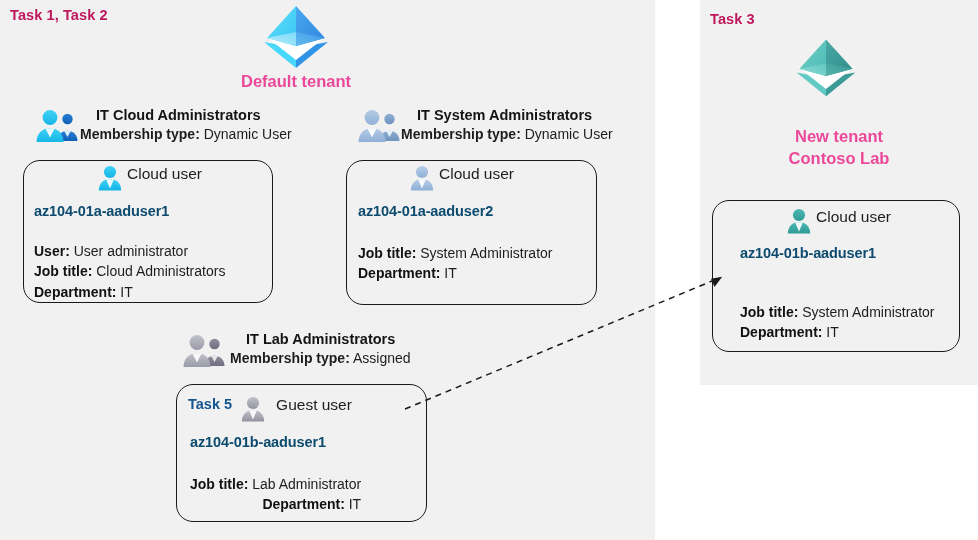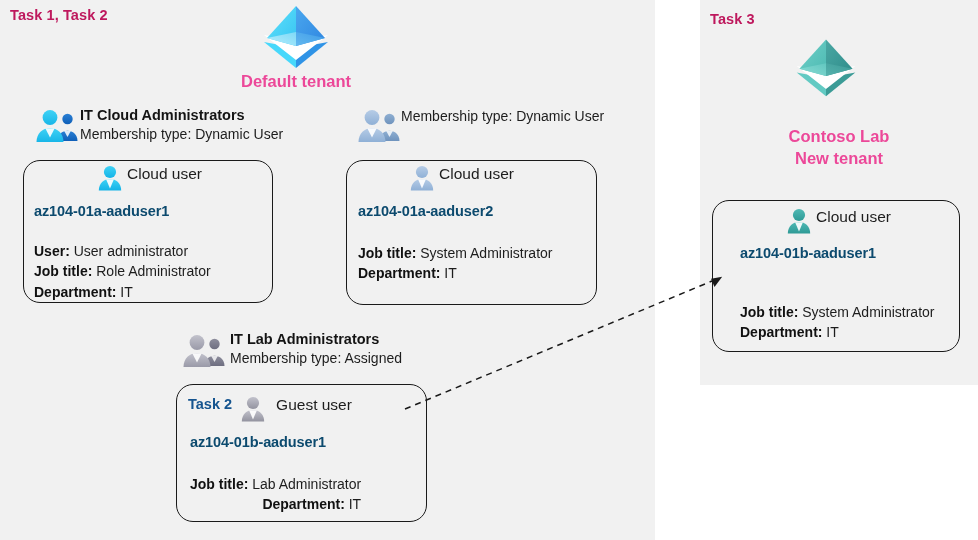--- a/index.html
+++ b/index.html
@@ -17,23 +17,23 @@
     position:absolute;color:#be185d;font-weight:bold;font-size:14.5px;
     letter-spacing:.1px;white-space:nowrap;
   }
 
   .tenant-caption{
     position:absolute;text-align:center;font-weight:bold;color:#ec4899;
     white-space:nowrap;line-height:1.35;
   }
 
   .group-head{position:absolute;white-space:nowrap;line-height:1.25;}
-  .group-title{font-weight:bold;font-size:14.5px;color:#141414;display:block;}
+  .group-title{font-weight:bold;font-size:14.5px;color:#141414;display:block;margin-left:16px;}
   .group-meta{font-size:14px;color:#1d1d1d;display:block;margin-top:2px;}
-  .group-meta b{font-weight:normal;}
+  .group-meta b{font-weight:bold;}
 
   .card{
     position:absolute;border:1.3px solid #1a1a1a;border-radius:17px;
     background:transparent;box-sizing:border-box;
   }
   .card-head{
     position:absolute;display:flex;align-items:flex-start;gap:5px;
     white-space:nowrap;
   }
   .card-head .kind{font-size:15.5px;color:#1d1d1d;}
@@ -127,22 +127,22 @@
     <path d="M36 66 L4 40 L36 46 Z" fill="#62cac3"></path>
     <path d="M36 66 L68 40 L36 46 Z" fill="#3b9b96"></path>
     <path d="M36 58 L4 33 L36 39 L68 33 Z" fill="#ffffff"></path>
     <path d="M36 4 L7 36 L36 44 Z" fill="url(#gT1)"></path>
     <path d="M36 4 L65 36 L36 44 Z" fill="url(#gT2)"></path>
     <path d="M36 44 L7 36 L36 30 Z" fill="url(#gT3)"></path>
     <path d="M36 44 L65 36 L36 30 Z" fill="url(#gT4)"></path>
   </svg>
 </div>
 <div class="tenant-caption" style="left:716px;top:125px;width:246px;font-size:16.5px;">
+  <div>New  tenant</div>
   <div>Contoso Lab</div>
-  <div>New  tenant</div>
 </div>
 
 <div style="position:absolute;left:36px;top:108px;" class="ico">
   <svg width="44" height="36" viewBox="0 0 44 36">
     <defs>
       <linearGradient id="gg1a" x1="0" y1="0" x2="0" y2="1">
         <stop offset="0" stop-color="#3fd2f5"></stop>
           <stop offset="1" stop-color="#18b6e8"></stop>
       </linearGradient>
       <linearGradient id="gg1b" x1="0" y1="0" x2="0" y2="1">
@@ -179,21 +179,21 @@
       <circle cx="12" cy="7" r="6.1" fill="url(#u1)"></circle>
       <path d="M0.8 25.5 c0-7.2 5-11.6 11.2-11.6 s11.2 4.4 11.2 11.6 z" fill="url(#u1)"></path>
       <path d="M8.1 14.2 L12 23.6 L15.9 14.2 Z" fill="#ffffff" opacity=".92"></path>
     </svg>
   </span>
   <span class="kind">Cloud user</span>
 </div>
 <div class="card-id" style="left:34px;top:203px;">az104-01a-aaduser1</div>
 <div class="card-fields" style="left:34px;top:241px;">
   <div><b>User:</b> <span>User administrator</span></div>
-  <div><b>Job title:</b> <span>Role Administrator</span></div>
+  <div><b>Job title:</b> <span>Cloud Administrators</span></div>
   <div><b>Department:</b> <span>IT</span></div>
 </div>
 
 <div style="position:absolute;left:358px;top:108px;" class="ico">
   <svg width="44" height="36" viewBox="0 0 44 36">
     <defs>
       <linearGradient id="gg2a" x1="0" y1="0" x2="0" y2="1">
         <stop offset="0" stop-color="#b6ccE6"></stop>
           <stop offset="1" stop-color="#8fb0d6"></stop>
       </linearGradient>
@@ -204,20 +204,21 @@
     </defs>
     <circle cx="31.5" cy="11" r="5.2" fill="url(#gg2b)"></circle>
     <path d="M21.5 33 c0-6.3 4.6-10.2 10-10.2 s10 3.9 10 10.2 z" fill="url(#gg2b)"></path>
     <path d="M28.2 22.9 L31.5 29 L34.8 22.9 Z" fill="#ffffff" opacity=".8"></path>
     <circle cx="14" cy="9.5" r="7.4" fill="url(#gg2a)"></circle>
     <path d="M0.5 34 c0-8.6 6.1-14 13.5-14 s13.5 5.4 13.5 14 z" fill="url(#gg2a)"></path>
     <path d="M9.3 20.3 L14 29.5 L18.7 20.3 Z" fill="#ffffff" opacity=".9"></path>
   </svg>
 </div>
 <div class="group-head" style="left:401px;top:106px;">
+  <span class="group-title">IT System Administrators</span>
   <span class="group-meta"><b>Membership type:</b> <span>Dynamic User</span></span>
 </div>
 
 <div class="card" style="left:346px;top:160px;width:251px;height:145px;">
 </div>
 <div class="card-head" style="left:410px;top:165px;">
   <span class="ico">
     <svg width="24" height="26" viewBox="0 0 24 26">
       <defs>
           <linearGradient id="u2" x1="0" y1="0" x2="0" y2="1">
@@ -259,21 +260,21 @@
   </svg>
 </div>
 <div class="group-head" style="left:230px;top:330px;">
   <span class="group-title">IT Lab Administrators</span>
   <span class="group-meta"><b>Membership type:</b> <span>Assigned</span></span>
 </div>
 
 <div class="card" style="left:176px;top:384px;width:251px;height:138px;">
 </div>
 <div class="card-head" style="left:188px;top:396px;">
-  <span class="tasktag">Task 2</span>
+  <span class="tasktag">Task 5</span>
   <span class="ico">
     <svg width="24" height="26" viewBox="0 0 24 26">
       <defs>
           <linearGradient id="u3" x1="0" y1="0" x2="0" y2="1">
         <stop offset="0" stop-color="#c2c2cc"></stop>
             <stop offset="1" stop-color="#93939f"></stop>
           </linearGradient>
         </defs>
       <circle cx="12" cy="7" r="6.1" fill="url(#u3)"></circle>
       <path d="M0.8 25.5 c0-7.2 5-11.6 11.2-11.6 s11.2 4.4 11.2 11.6 z" fill="url(#u3)"></path>

